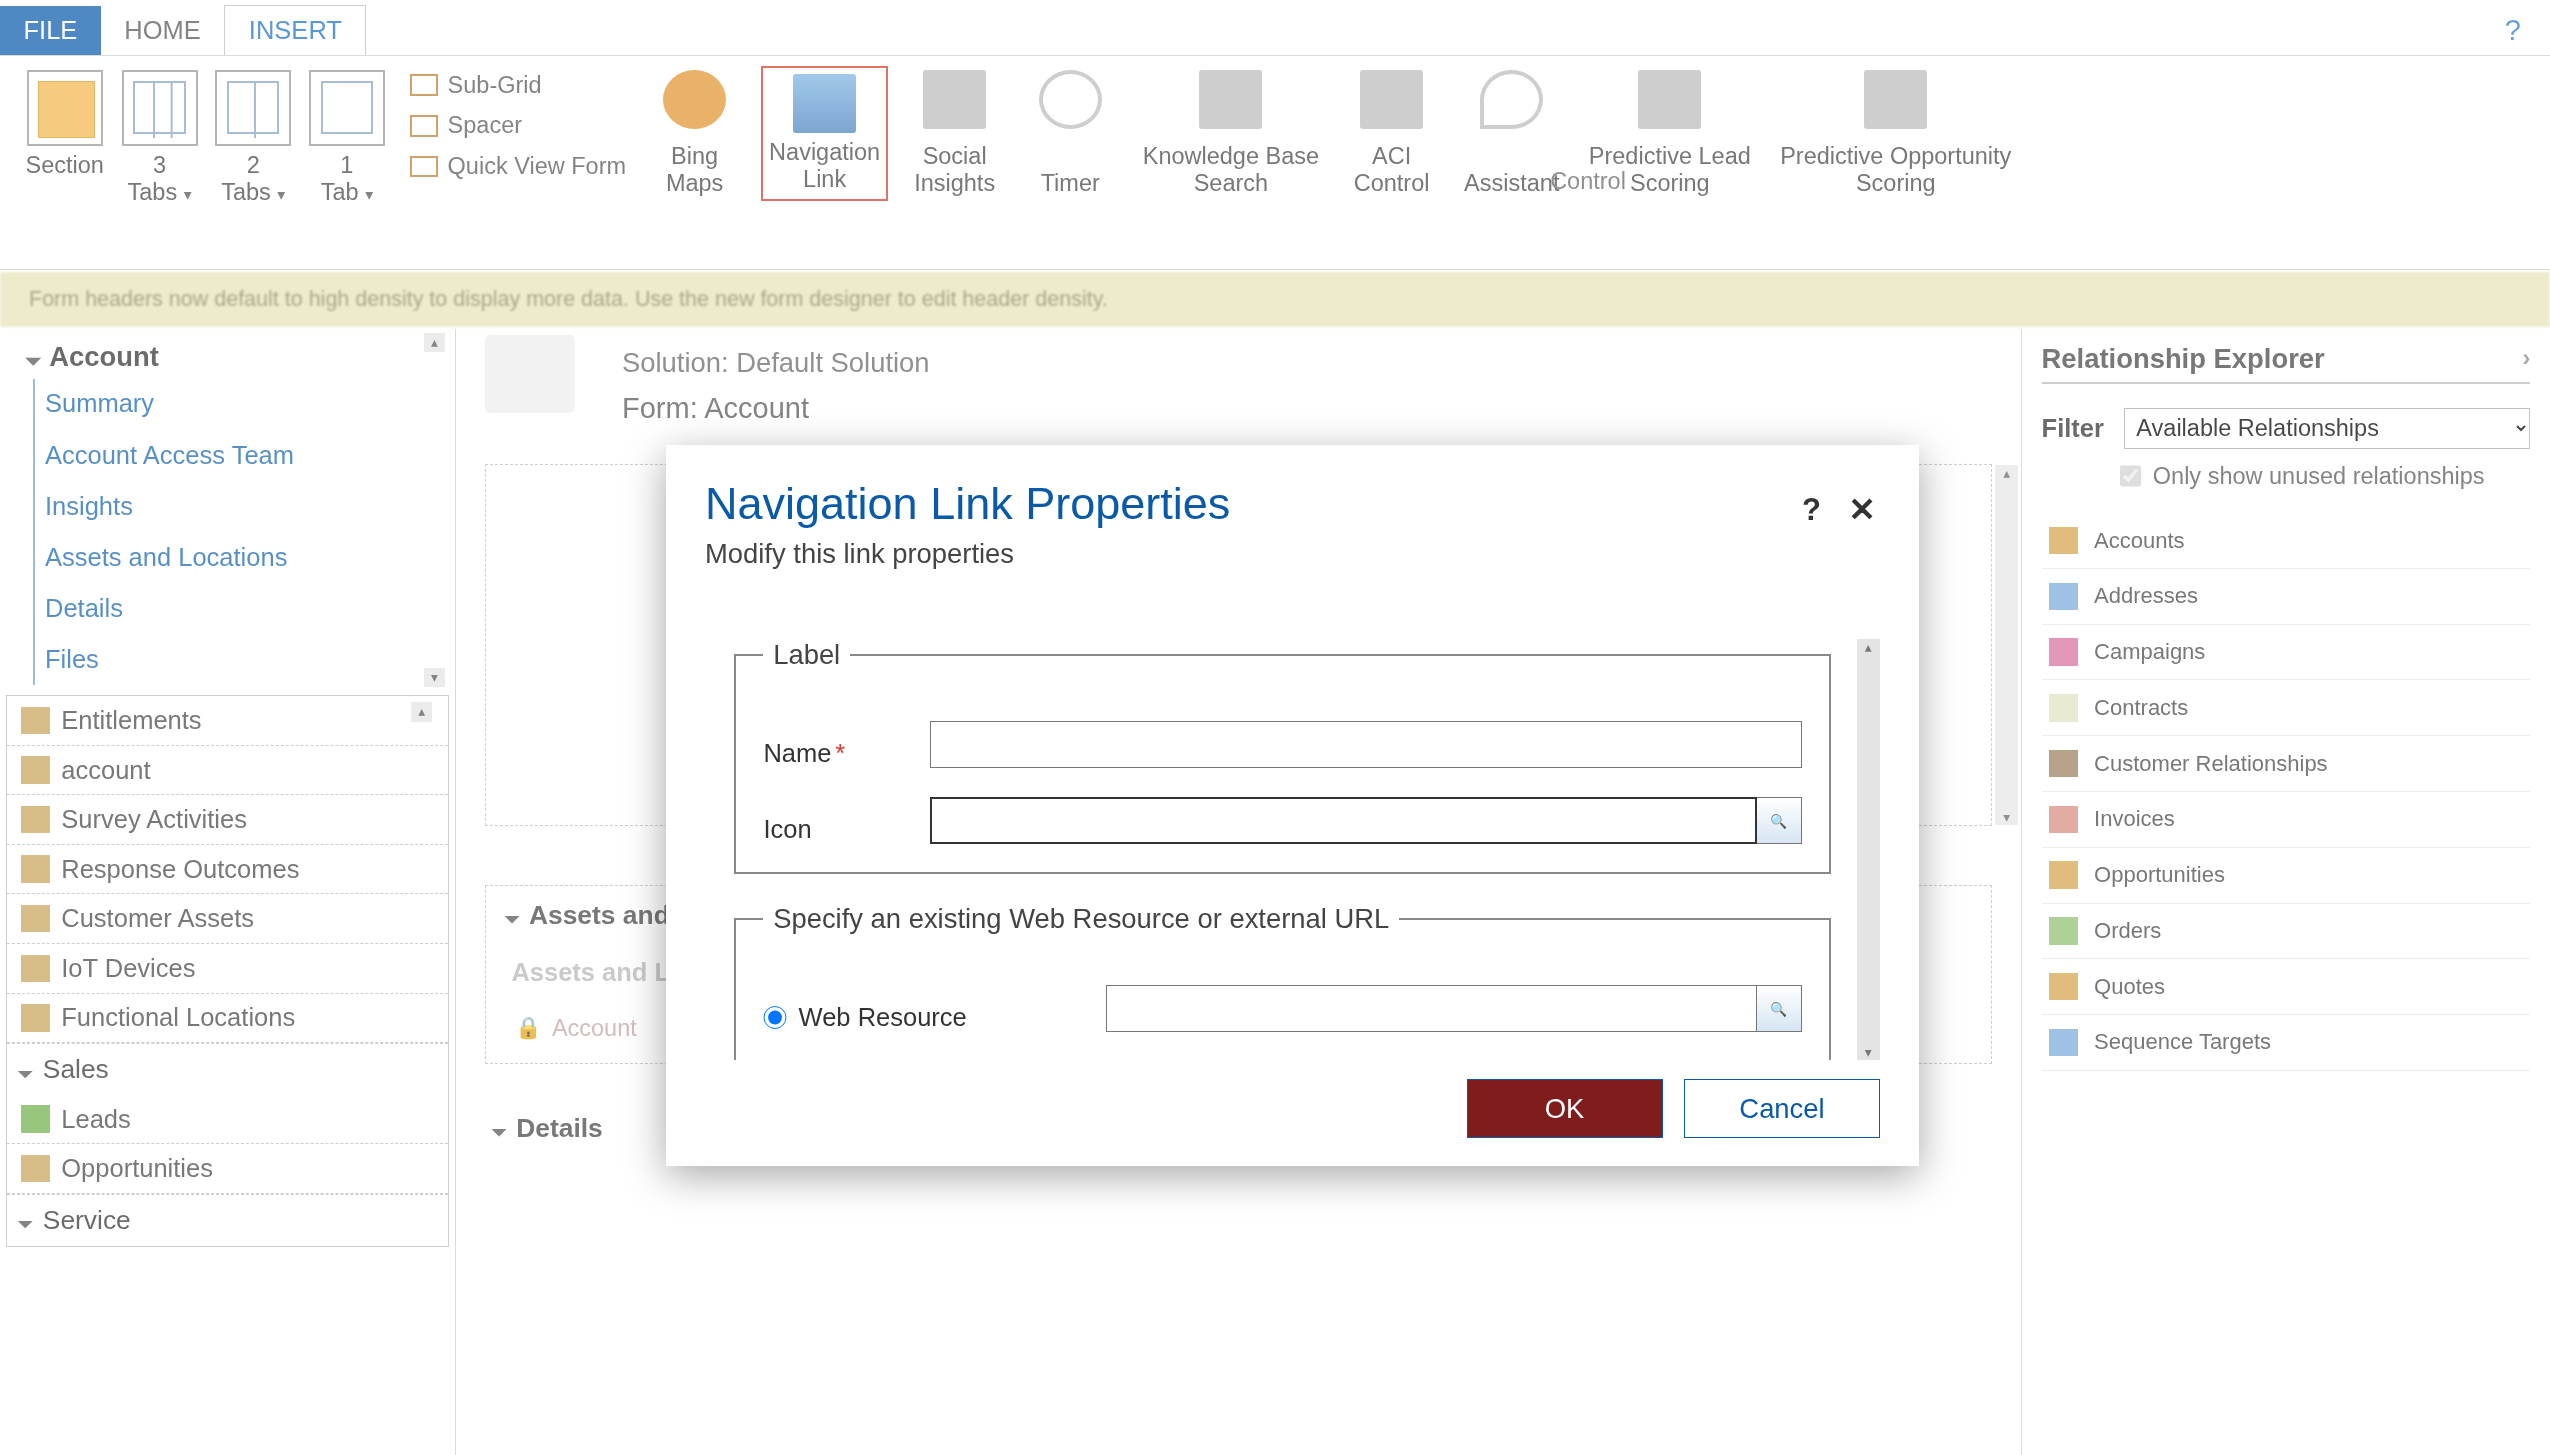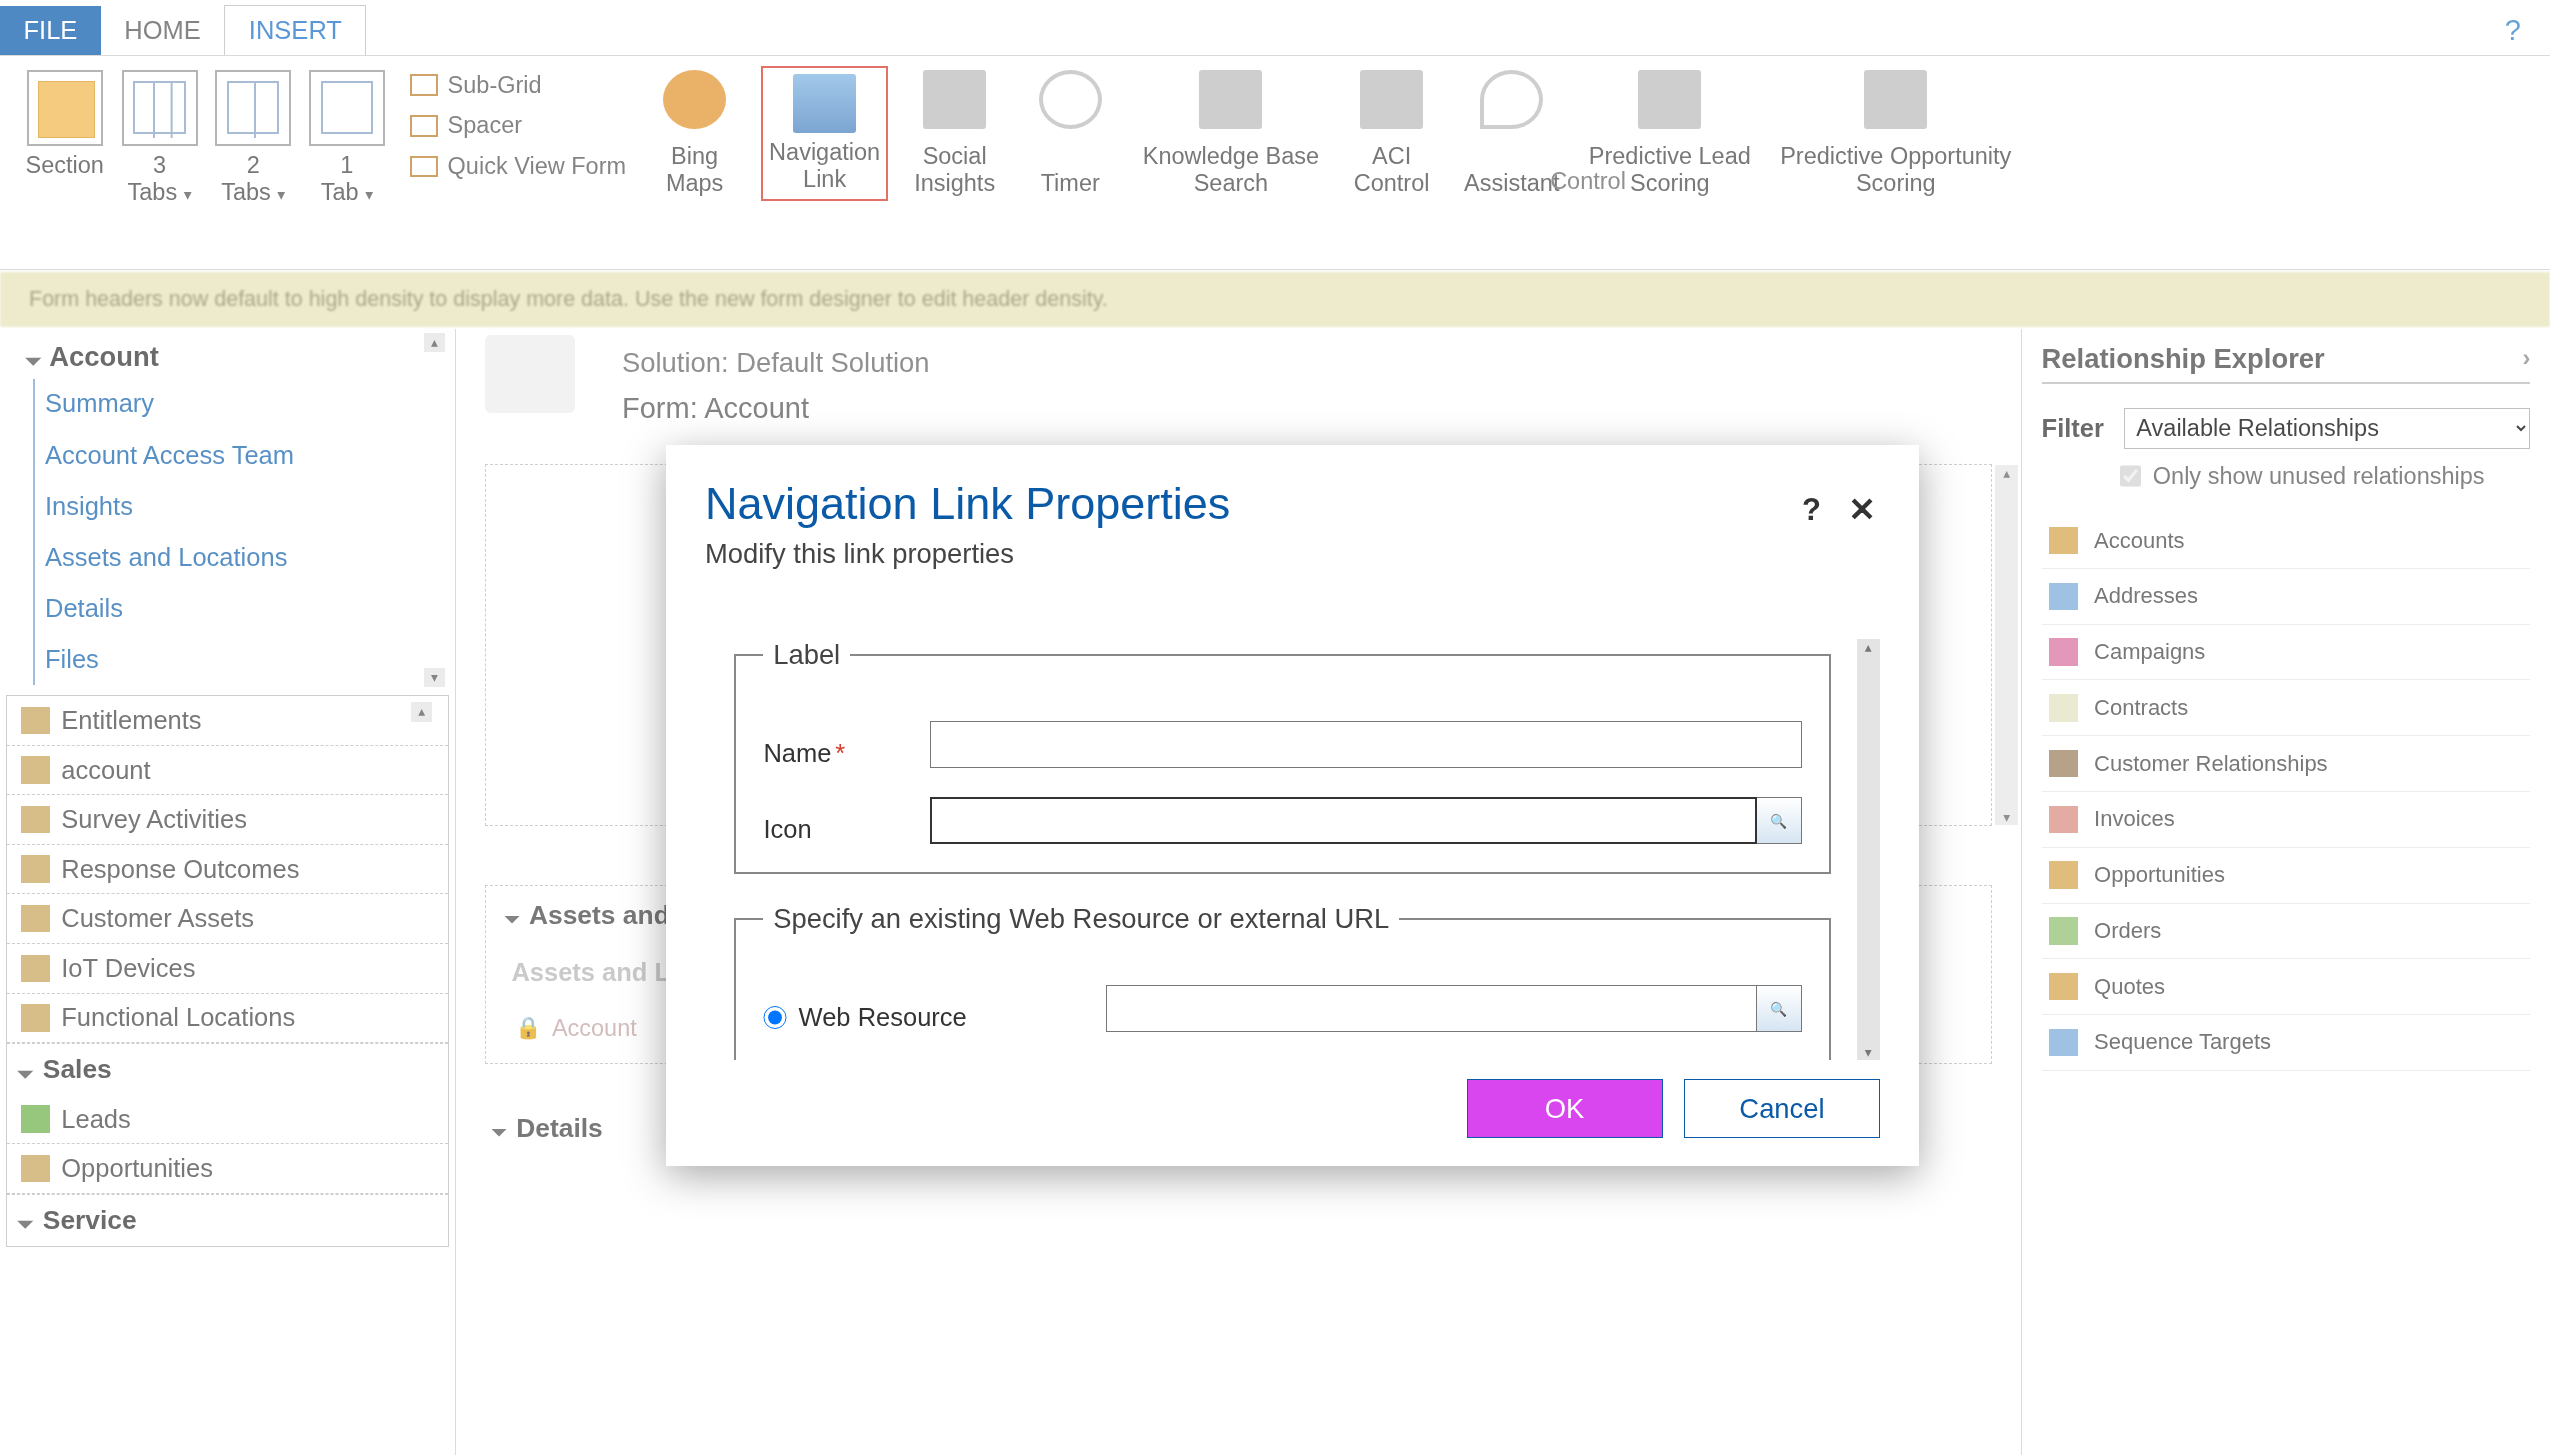--- a/index.html
+++ b/index.html
@@ -47,21 +47,21 @@
 .link-item::before { content: ""; position: absolute; left: 33px; top: 0; bottom: 0; width: 2px; background: #7aa2cc; }
 .link-item:last-child::before { bottom: 50%; }
 .scrollbtn { position: absolute; right: 9.8px; width: 21.5px; height: 19.6px; background: #e3e3e3; color: #555; font-size: 13.7px; text-align: center; line-height: 19.6px; cursor: pointer; }
 .scrollbtn.up { top: 3.9px; }
 .scrollbtn.down { bottom: 3.9px; }
 
 .navlist { border: 1px solid #bbb; margin: 3.9px 5.9px; }
 .navlist .sel { background: #d8ecf9; }
 .nav-item { display: flex; align-items: center; gap: 11.7px; padding: 9.8px 13.7px; font-size: 25.5px; color: #444; border-bottom: 1px dashed #bbb; cursor: pointer; }
 .nav-item .ni-ico { width: 29px; height: 27.4px; background: #c8a45a; display: inline-block; }
-.section-hdr { padding: 9.8px 13.7px; font-size: 26.4px; font-weight: 700; color: #333; display: flex; align-items: center; border-top: 1px dashed #bbb; }
+.section-hdr { padding: 9.8px 13.7px; font-size: 26.4px; font-weight: 400; color: #333; display: flex; align-items: center; border-top: 1px dashed #bbb; }
 .section-hdr::before { content: "◢"; transform: rotate(45deg); font-size: 13.7px; color: #555; margin-right: 11.7px; }
 .navlist-scroll { position: absolute; right: 15.7px; width: 21.5px; height: 19.6px; background: #e3e3e3; color: #555; font-size: 13.7px; text-align: center; line-height: 19.6px; cursor: pointer; }
 
 
 .center { flex: 1; position: relative; padding: 17.6px 29px; overflow: hidden; }
 .center .thumb { width: 90px; height: 78px; background: #eee; border-radius: 5.9px; position: absolute; left: 29px; top: 5.9px; }
 .center .titles { margin-left: 137px; }
 .center .t1 { font-size: 27.4px; color: #666; }
 .center .t2 { font-size: 29px; color: #555; margin-top: 13.7px; }
 .form-box { margin-top: 39px; border: 1px dashed #bbb; height: 362px; position: relative; }
@@ -107,21 +107,21 @@
 .frow label { width: 147px; font-size: 25.5px; color: #333; }
 .req { color: #d43c2c; margin-left: 3.9px; }
 .frow input[type=text] { flex: 1; height: 47px; border: 1px solid #777; font-size: 23.5px; padding: 0 7.8px; }
 .lookup { display: flex; flex: 1; }
 .lookup input { flex: 1; height: 47px; border: 1px solid #777; font-size: 23.5px; padding: 0 7.8px; }
 .lookup .lbtn { width: 45px; height: 47px; border: 1px solid #777; border-left: none; background: linear-gradient(#fff,#d6e5f3); display: flex; align-items: center; justify-content: center; color: #0a5aa8; cursor: pointer; }
 .radio-row { display: flex; align-items: center; gap: 11.7px; font-size: 25.5px; color: #333; }
 .radio-row input[type=radio] { width: 23.5px; height: 23.5px; }
 .dlg-buttons { display: flex; justify-content: flex-end; gap: 21.5px; margin-top: 19.6px; }
 .btn { min-width: 196px; height: 59px; font-size: 27.4px; border: 1px solid #0a5aa8; cursor: pointer; display: flex; align-items: center; justify-content: center; }
-.btn.primary { background: #d946ef; color: #fff; }
+.btn.primary { background: #7f1d1d; color: #fff; }
 .btn.secondary { background: #fff; color: #0a5aa8; }
 </style>
 </head>
 <body>
 
 <div class="tabs">
   <div class="tab file">FILE</div>
   <div class="tab">HOME</div>
   <div class="tab active">INSERT</div>
   <div class="help-icon">?</div>

